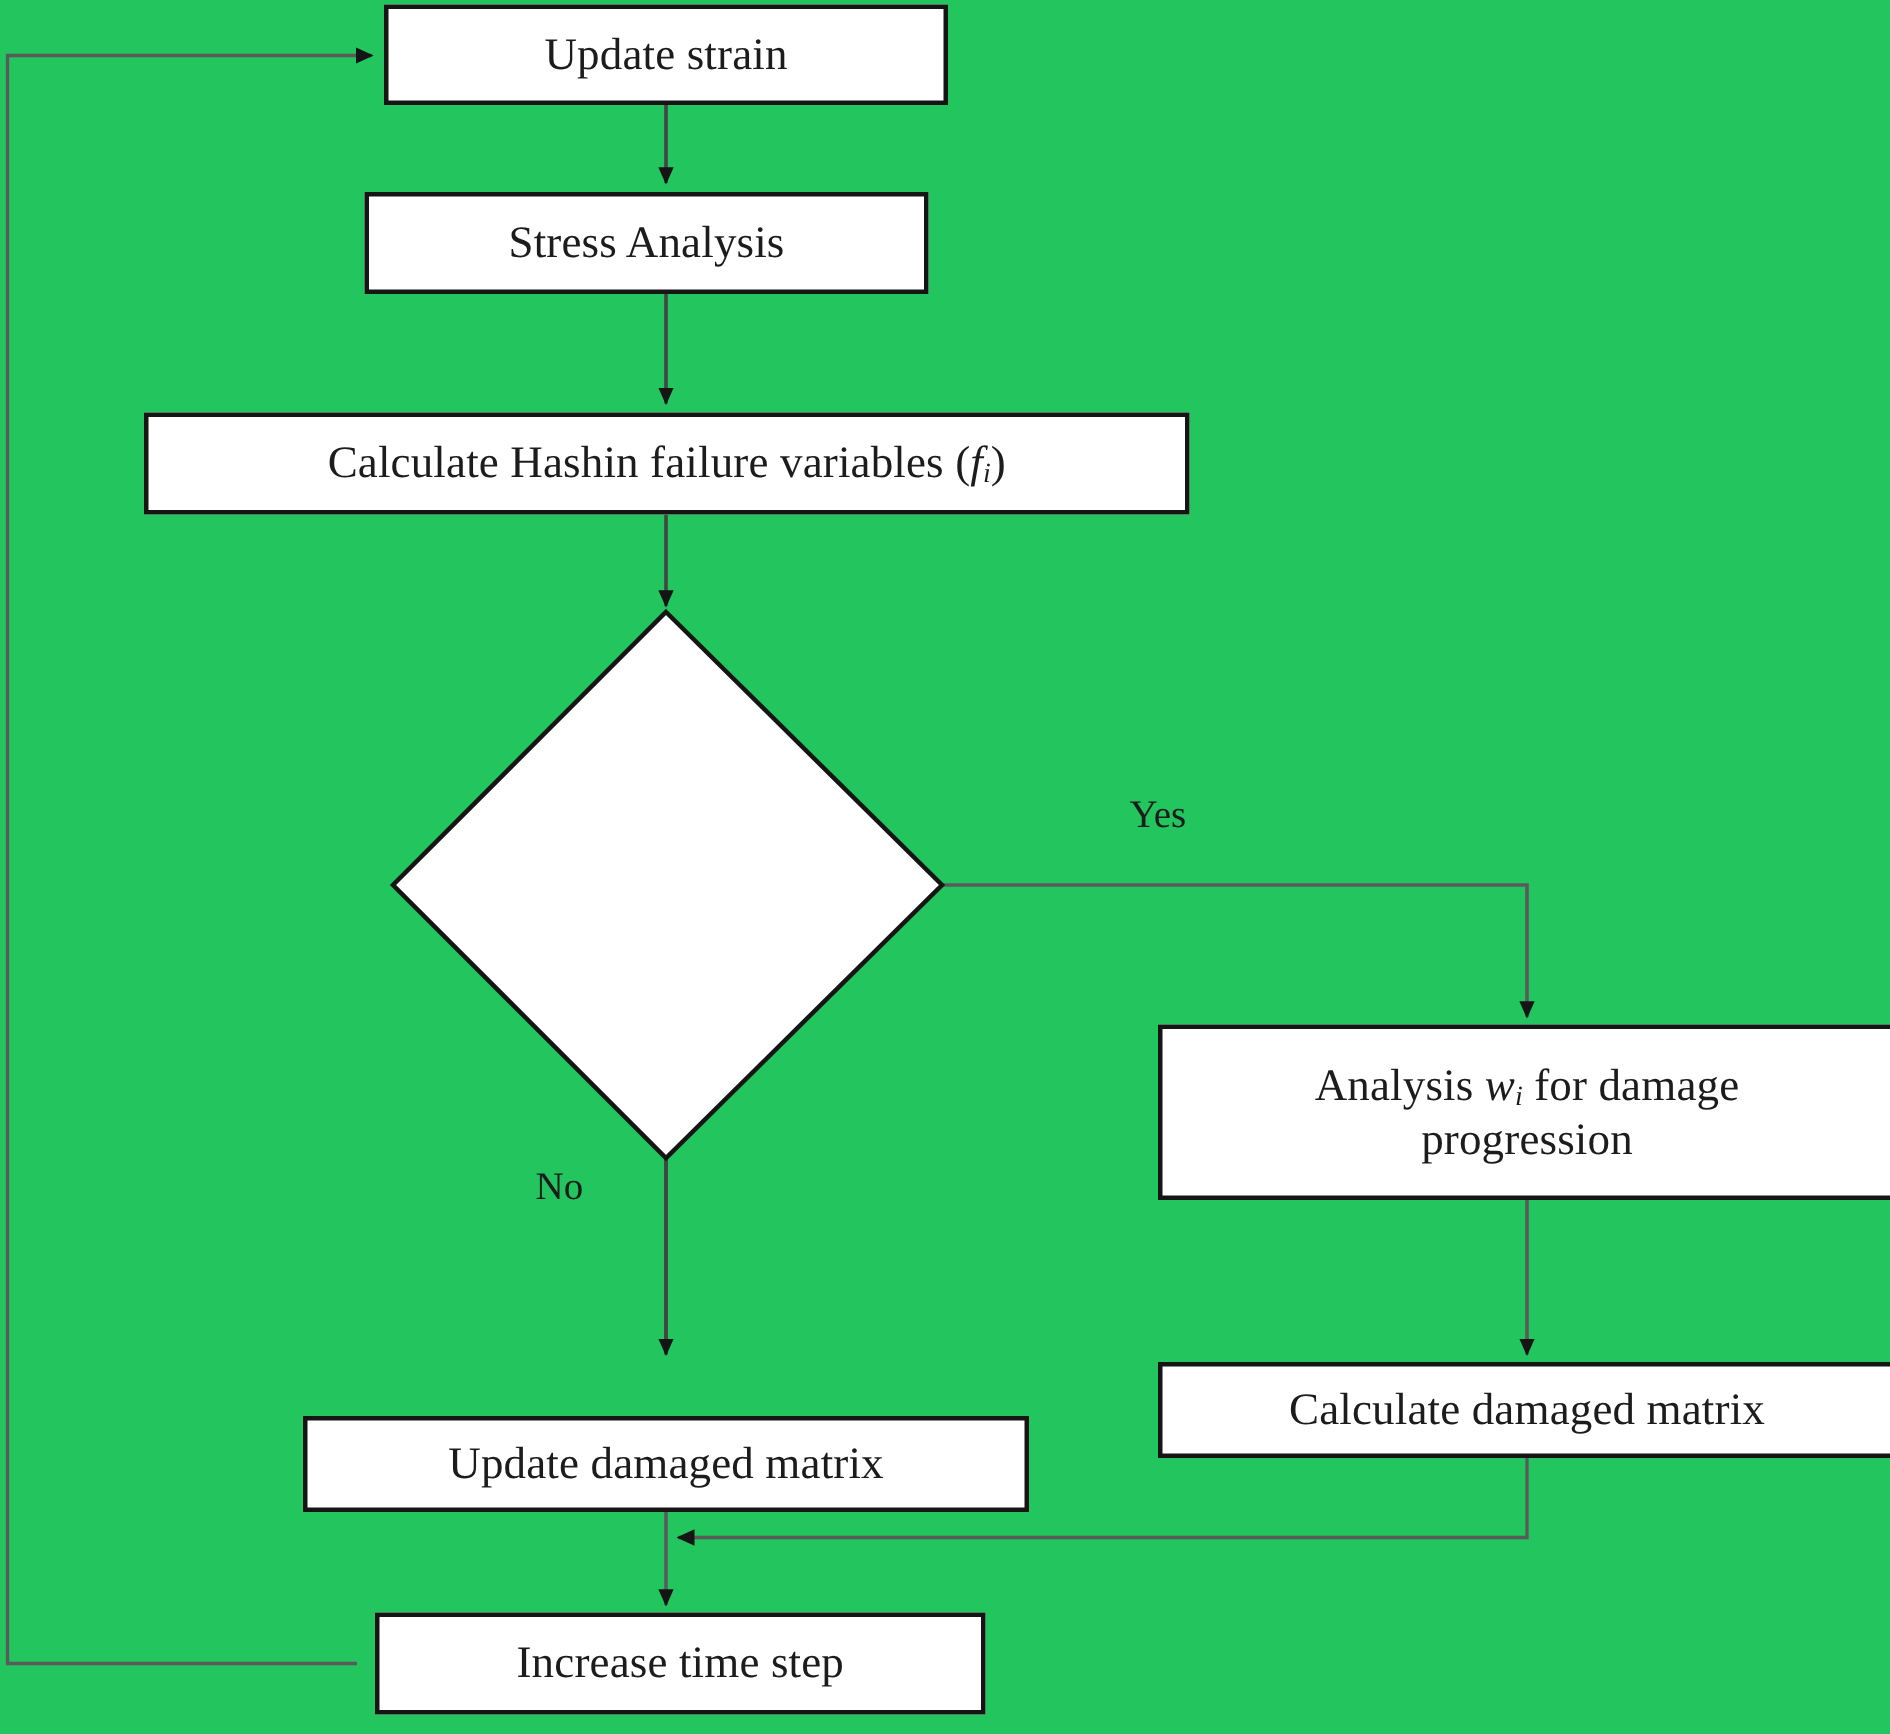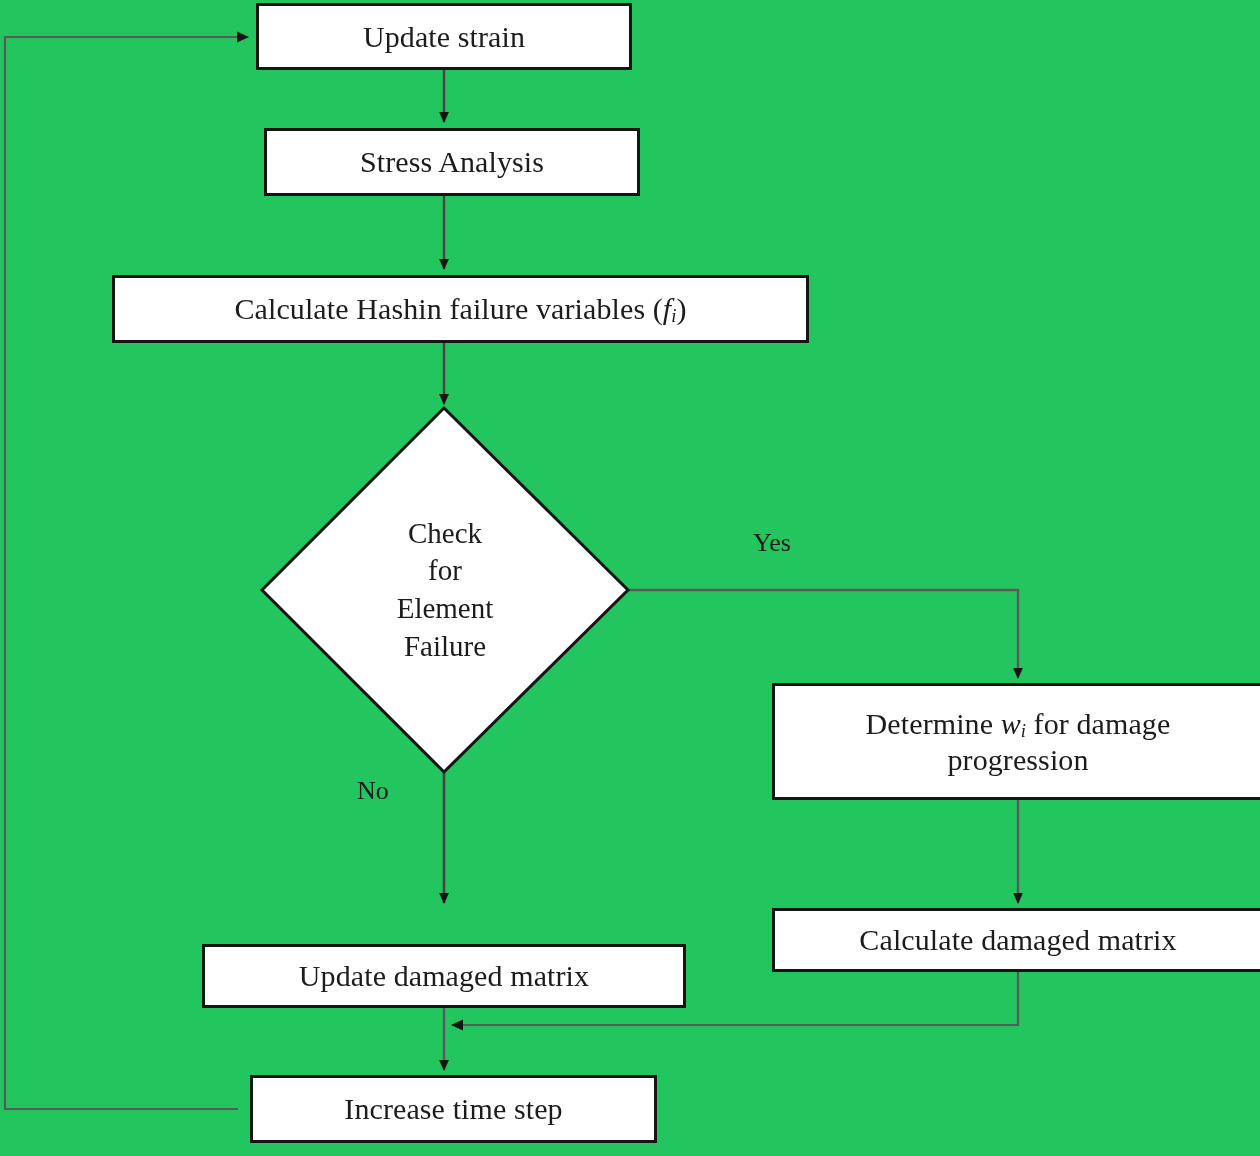--- a/index.html
+++ b/index.html
@@ -111,39 +111,31 @@
 
     <path d="M238,1109 L5,1109 L5,37 L248,37" fill="none" stroke="#5a5a5a" stroke-width="2.2" marker-end="url(#ah-mid)"></path>
 
     <polygon points="444,408 628,590 444,772 262,590" fill="#ffffff" stroke="#151515" stroke-width="3"></polygon>
   </svg>
 
   <div class="node box" style="left:256px; top:3px; width:376px; height:67px;">
     <span class="box-label">Update strain</span>
   </div>
 
-  <div class="node box" style="left:264px; top:128px; width:376px; height:68px;align-items:center;">
+  <div class="node box" style="left:243px; top:128px; width:376px; height:68px;align-items:center;">
     <span class="box-label">Stress Analysis</span>
   </div>
 
-  <div class="node box" style="left:96px; top:275px; width:697px; height:68px;margin-left:16px;">
+  <div class="node box" style="left:96px; top:275px; width:697px; height:68px;">
     <span class="box-label"><span>Calculate Hashin failure variables (</span><span class="sym">f</span><sub>i</sub><span>)</span></span>
   </div>
 
-  <div class="diamond-wrap" style="left:262px; top:408px; width:366px; height:364px;">
-    <div class="diamond-text">
-      <span>Check</span>
-      <span>for</span>
-      <span>Element</span>
-      <span>Failure</span>
-    </div>
-  </div>
 
   <div class="node box" style="left:772px; top:683px; width:492px; height:117px;">
-    <span class="box-label"><span>Determine </span><span class="sym">w</span><sub>i</sub><span> for damage</span><br><span>progression</span></span>
+    <span class="box-label"><span>Analysis </span><span class="sym">w</span><sub>i</sub><span> for damage</span><br><span>progression</span></span>
   </div>
 
   <div class="node box" style="left:202px; top:944px; width:484px; height:64px;">
     <span class="box-label">Update damaged matrix</span>
   </div>
 
   <div class="node box" style="left:772px; top:908px; width:492px; height:64px;">
     <span class="box-label">Calculate damaged matrix</span>
   </div>
 

